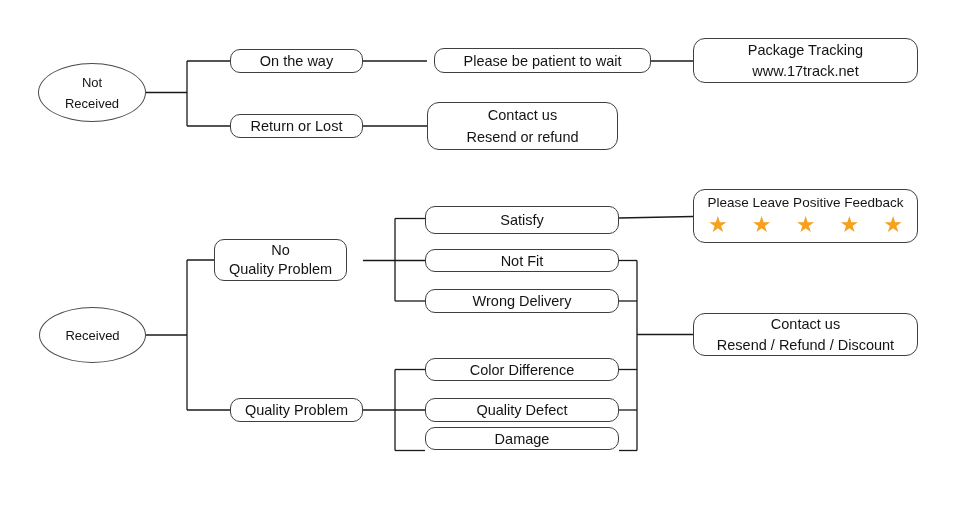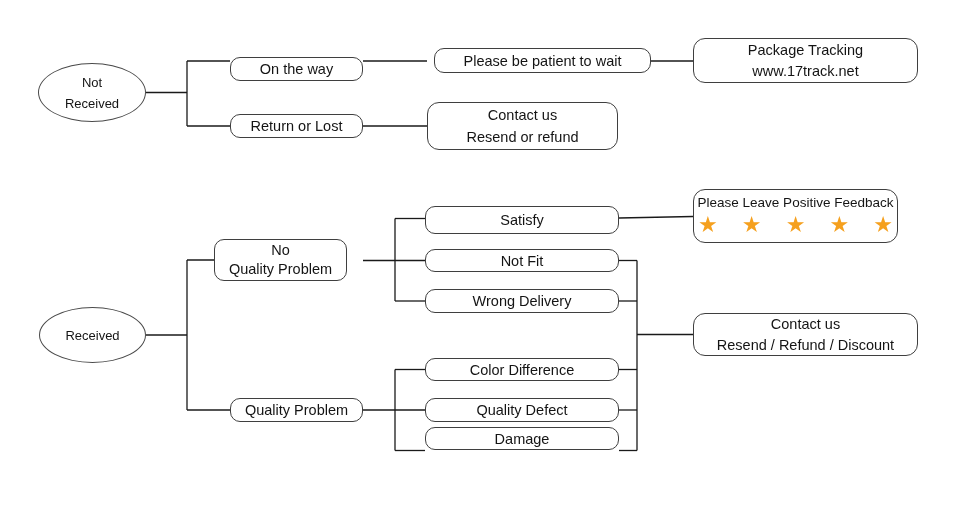--- a/index.html
+++ b/index.html
@@ -25,37 +25,37 @@
     font-size:14.5px;
     line-height:20px;
     white-space:pre-line;
   }
   .box{border-radius:10px;}
   .box-lg{border-radius:12px;}
   .ellipse{border-radius:50%;border-color:#4a4a4a;line-height:21px;font-size:13px;}
 
   
   .n-not-received   {left:38px; top:63px;  width:108px; height:59px;}
-  .n-on-the-way     {left:230px;top:49px;  width:133px; height:24px;margin-top:8px;}
+  .n-on-the-way     {left:230px;top:49px;  width:133px; height:24px;}
   .n-return-or-lost {left:230px;top:114px; width:133px; height:24px;}
   .n-please-patient {left:434px;top:48px;  width:217px; height:25px;}
   .n-package-track  {left:693px;top:38px;  width:225px; height:45px; line-height:21px;text-align:center;}
   .n-contact-top    {left:427px;top:102px; width:191px; height:48px; line-height:22px;}
 
   
   .n-received       {left:39px; top:307px; width:107px; height:56px;}
   .n-no-quality     {left:214px;top:239px; width:133px; height:42px; line-height:19.5px;}
   .n-quality-problem{left:230px;top:398px; width:133px; height:24px;}
   .n-satisfy        {left:425px;top:206px; width:194px; height:28px;}
   .n-not-fit        {left:425px;top:249px; width:194px; height:23px;}
   .n-wrong-delivery {left:425px;top:289px; width:194px; height:24px;}
   .n-color-diff     {left:425px;top:358px; width:194px; height:23px;}
   .n-quality-defect {left:425px;top:398px; width:194px; height:24px;}
   .n-damage         {left:425px;top:427px; width:194px; height:23px;}
-  .n-feedback       {left:693px;top:189px; width:205px; height:54px;
+  .n-feedback       {left:693px;top:189px; width:225px; height:54px;
                      flex-direction:column;justify-content:flex-start;padding-top:4px;}
   .n-contact-bottom {left:693px;top:313px; width:225px; height:43px; line-height:20.5px;}
 
   .feedback-title{font-size:13.5px;line-height:17px;white-space:nowrap;}
   .stars{
     color:#f5a01e;
     font-size:22px;
     line-height:26px;
     letter-spacing:9px;
     margin-top:1px;

